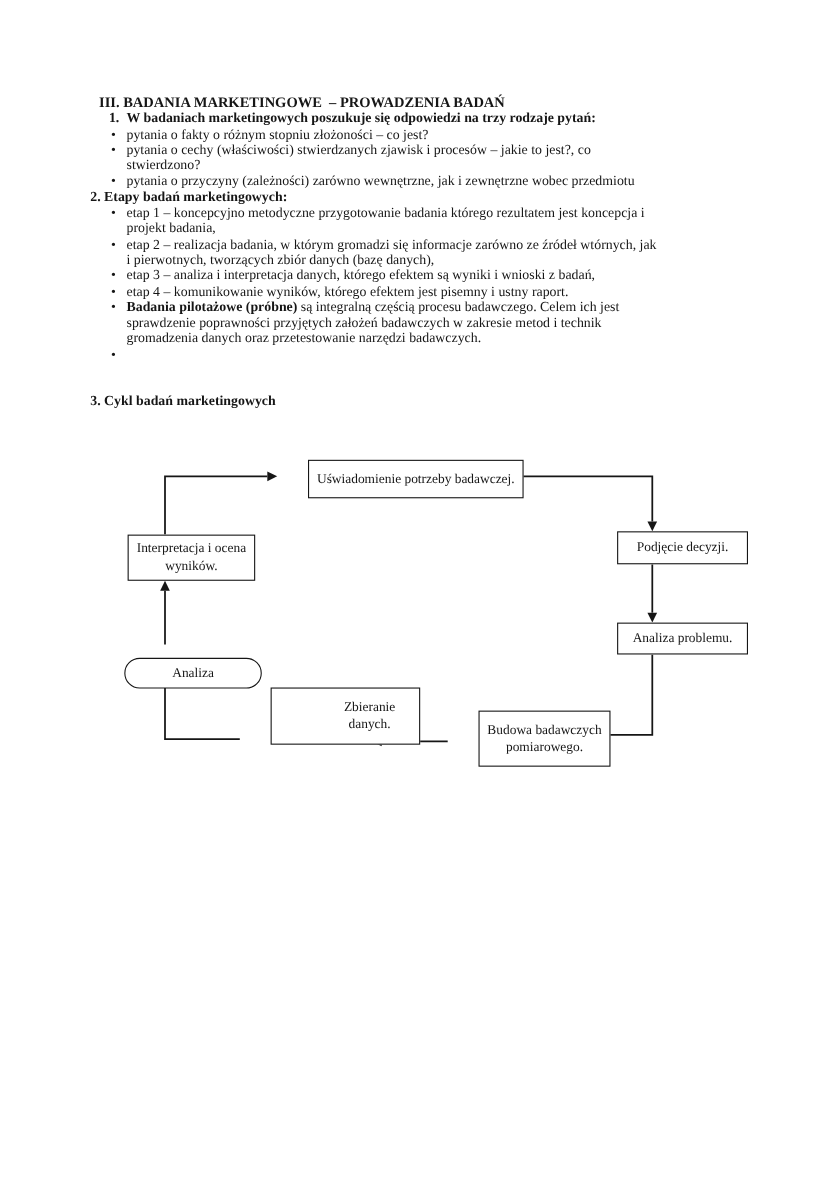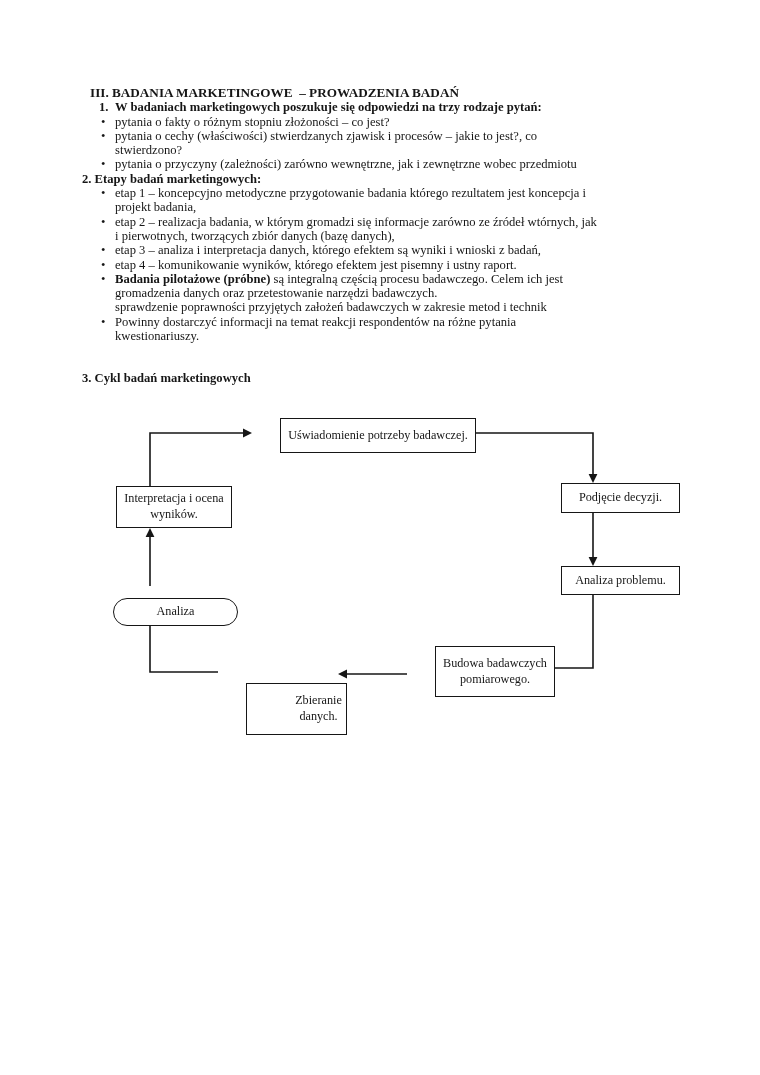--- a/index.html
+++ b/index.html
@@ -100,31 +100,27 @@
       <span class="marker">•</span>
       <div>
         <div class="line">etap 4 – komunikowanie wyników, którego efektem jest pisemny i ustny raport.</div>
       </div>
     </div>
 
     <div class="row bullet">
       <span class="marker">•</span>
       <div>
         <div class="line"><b>Badania pilotażowe (próbne)</b><span> są integralną częścią procesu badawczego. Celem ich jest</span></div>
+        <div class="line">sprawdzenie poprawności przyjętych założeń badawczych w zakresie metod i technik</div>
         <div class="line">gromadzenia danych oraz przetestowanie narzędzi badawczych.</div>
-        <div class="line">sprawdzenie poprawności przyjętych założeń badawczych w zakresie metod i technik</div>
       </div>
     </div>
 
     <div class="row bullet">
       <span class="marker">•</span>
-      <div>
-        <div class="line">Powinny dostarczyć informacji na temat reakcji respondentów na różne pytania</div>
-        <div class="line">kwestionariuszy.</div>
-      </div>
     </div>
 
     <div class="s3-heading">3. Cykl badań marketingowych</div>
 
   </div>
 
   <svg class="flows" width="760" height="1075" viewBox="0 0 760 1075">
     <path d="M150,486 V433 H243"></path>
     <polygon points="252,433 243,428.6 243,437.4"></polygon>
 
@@ -148,19 +144,19 @@
   </svg>
 
   <div class="node" style="left:252px; top:418px; width:196px; height:35px;">Uświadomienie potrzeby badawczej.</div>
 
   <div class="node" style="left:533px; top:483px; width:119px; height:30px;">Podjęcie decyzji.</div>
 
   <div class="node" style="left:533px; top:566px; width:119px; height:29px;">Analiza problemu.</div>
 
   <div class="node" style="left:407px; top:646px; width:120px; height:51px;">Budowa badawczych pomiarowego.</div>
 
-  <div class="node" style="left:218px; top:683px; width:101px; height:52px;padding-left:48px;">Zbieranie danych.</div>
+  <div class="node" style="left:218px; top:625px; width:136px; height:52px;padding-left:48px;">Zbieranie danych.</div>
 
   <div class="node" style="left:85px; top:598px; width:125px; height:28px;border-radius:14px;">Analiza</div>
 
   <div class="node" style="left:88px; top:486px; width:116px; height:42px;">Interpretacja i ocena wyników.</div>
 
 </div>
 
 </body></html>

